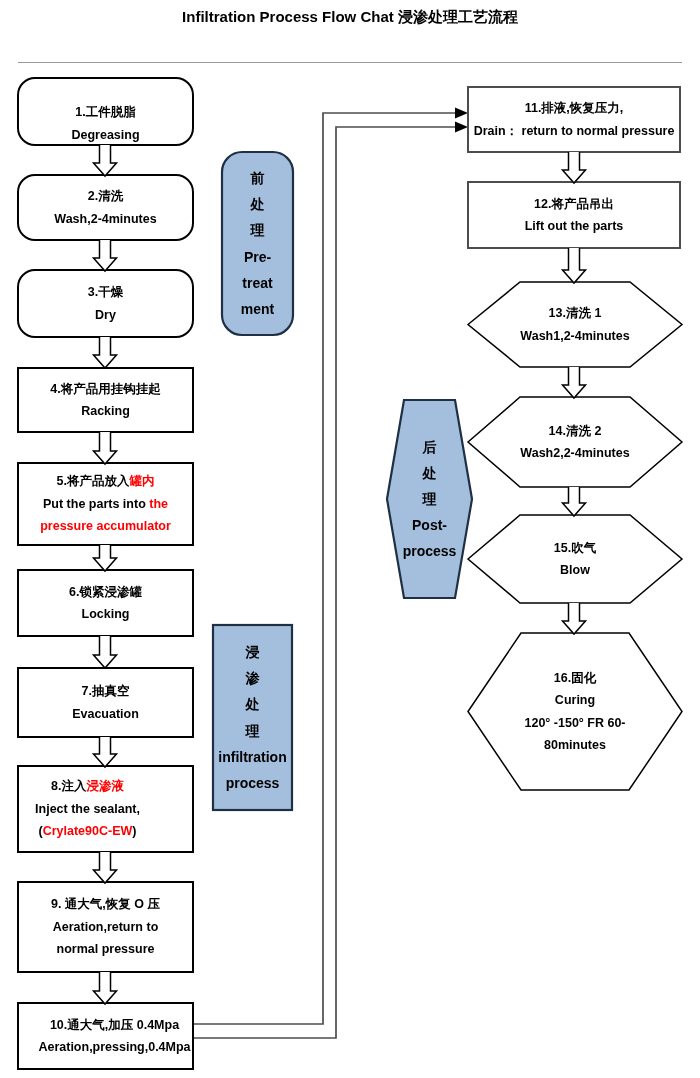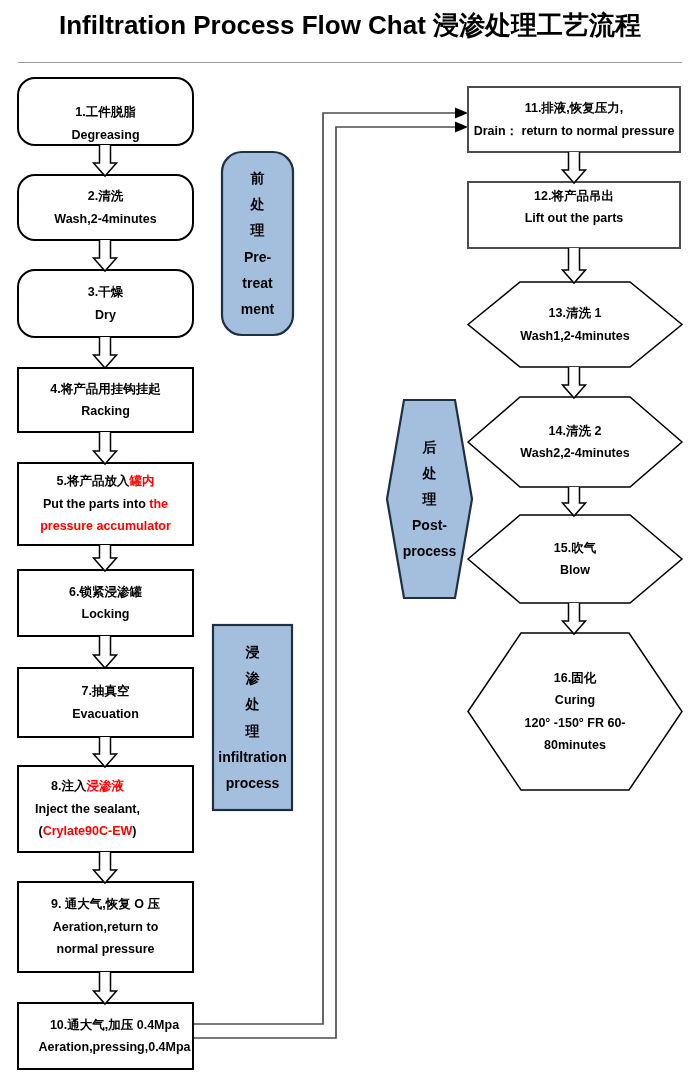--- a/index.html
+++ b/index.html
@@ -2,21 +2,21 @@
 <html><head>
 <meta charset="utf-8">
 <style>
   html,body{margin:0;padding:0;background:#ffffff;}
   .page{
     position:relative;width:700px;height:1078px;background:#ffffff;overflow:hidden;
     font-family:"Liberation Sans","DejaVu Sans",sans-serif;
   }
   .title{
     position:absolute;top:8px;left:0;width:100%;margin:0;
-    text-align:center;font-size:26px;font-weight:bold;color:#000;
+    text-align:center;font-size:15px;font-weight:bold;color:#000;
   }
   .divider{
     position:absolute;left:18px;right:18px;top:62px;height:0;
     border-top:1px solid #999999;
   }
   #shapes{position:absolute;left:0;top:0;}
   #nodes-layer{position:absolute;left:0;top:0;width:700px;height:1078px;pointer-events:none;}
   .node-text{
     position:absolute;display:flex;flex-direction:column;align-items:center;justify-content:center;
     text-align:center;font-weight:bold;font-size:12.5px;line-height:1.15;color:#000;
@@ -134,21 +134,21 @@
         <div class="row"><span>normal pressure</span></div>
       </div>
       <div class="node-text" style="left: 18px; top: 1003px; width: 175px; height: 66px; padding-left: 9px;">
         <div class="row"><span>10.通大气,加压 0.4Mpa</span></div>
         <div class="row"><span>Aeration,pressing,0.4Mpa</span></div>
       </div>
       <div class="node-text" style="left: 468px; top: 87px; width: 212px; height: 65px;">
         <div class="row"><span>11.排液,恢复压力,</span></div>
         <div class="row"><span>Drain： return to normal pressure</span></div>
       </div>
-      <div class="node-text" style="left: 468px; top: 174px; width: 212px; height: 66px;">
+      <div class="node-text" style="left: 468px; top: 182px; width: 212px; height: 66px;">
         <div class="row"><span>12.将产品吊出</span></div>
         <div class="row"><span>Lift out the parts</span></div>
       </div>
       <div class="node-text" style="left: 468px; top: 282px; width: 214px; height: 85px;">
         <div class="row"><span>13.清洗 1</span></div>
         <div class="row"><span>Wash1,2-4minutes</span></div>
       </div>
       <div class="node-text" style="left: 468px; top: 397px; width: 214px; height: 90px;">
         <div class="row"><span>14.清洗 2</span></div>
         <div class="row"><span>Wash2,2-4minutes</span></div>

